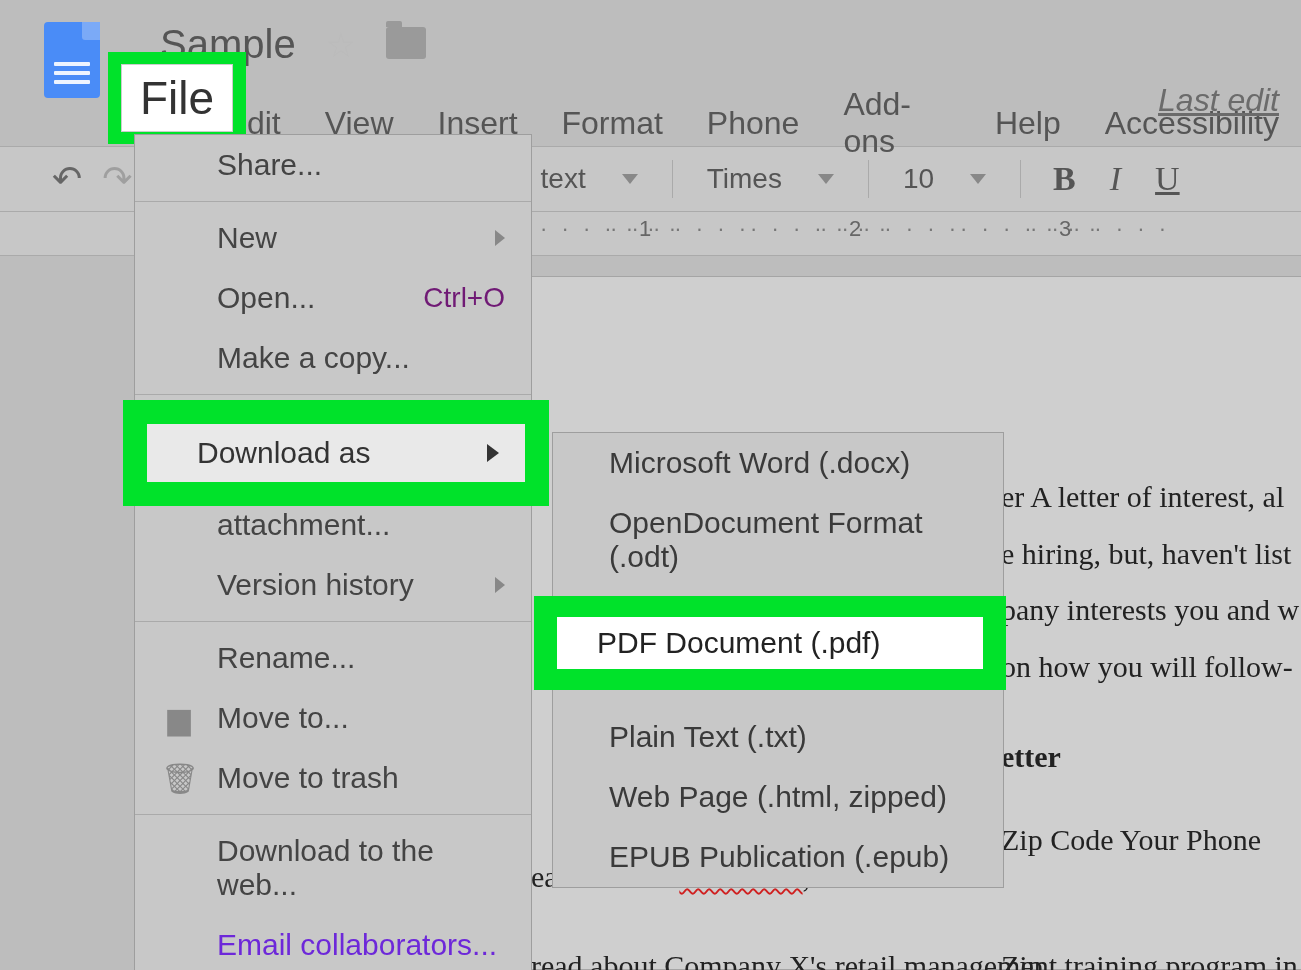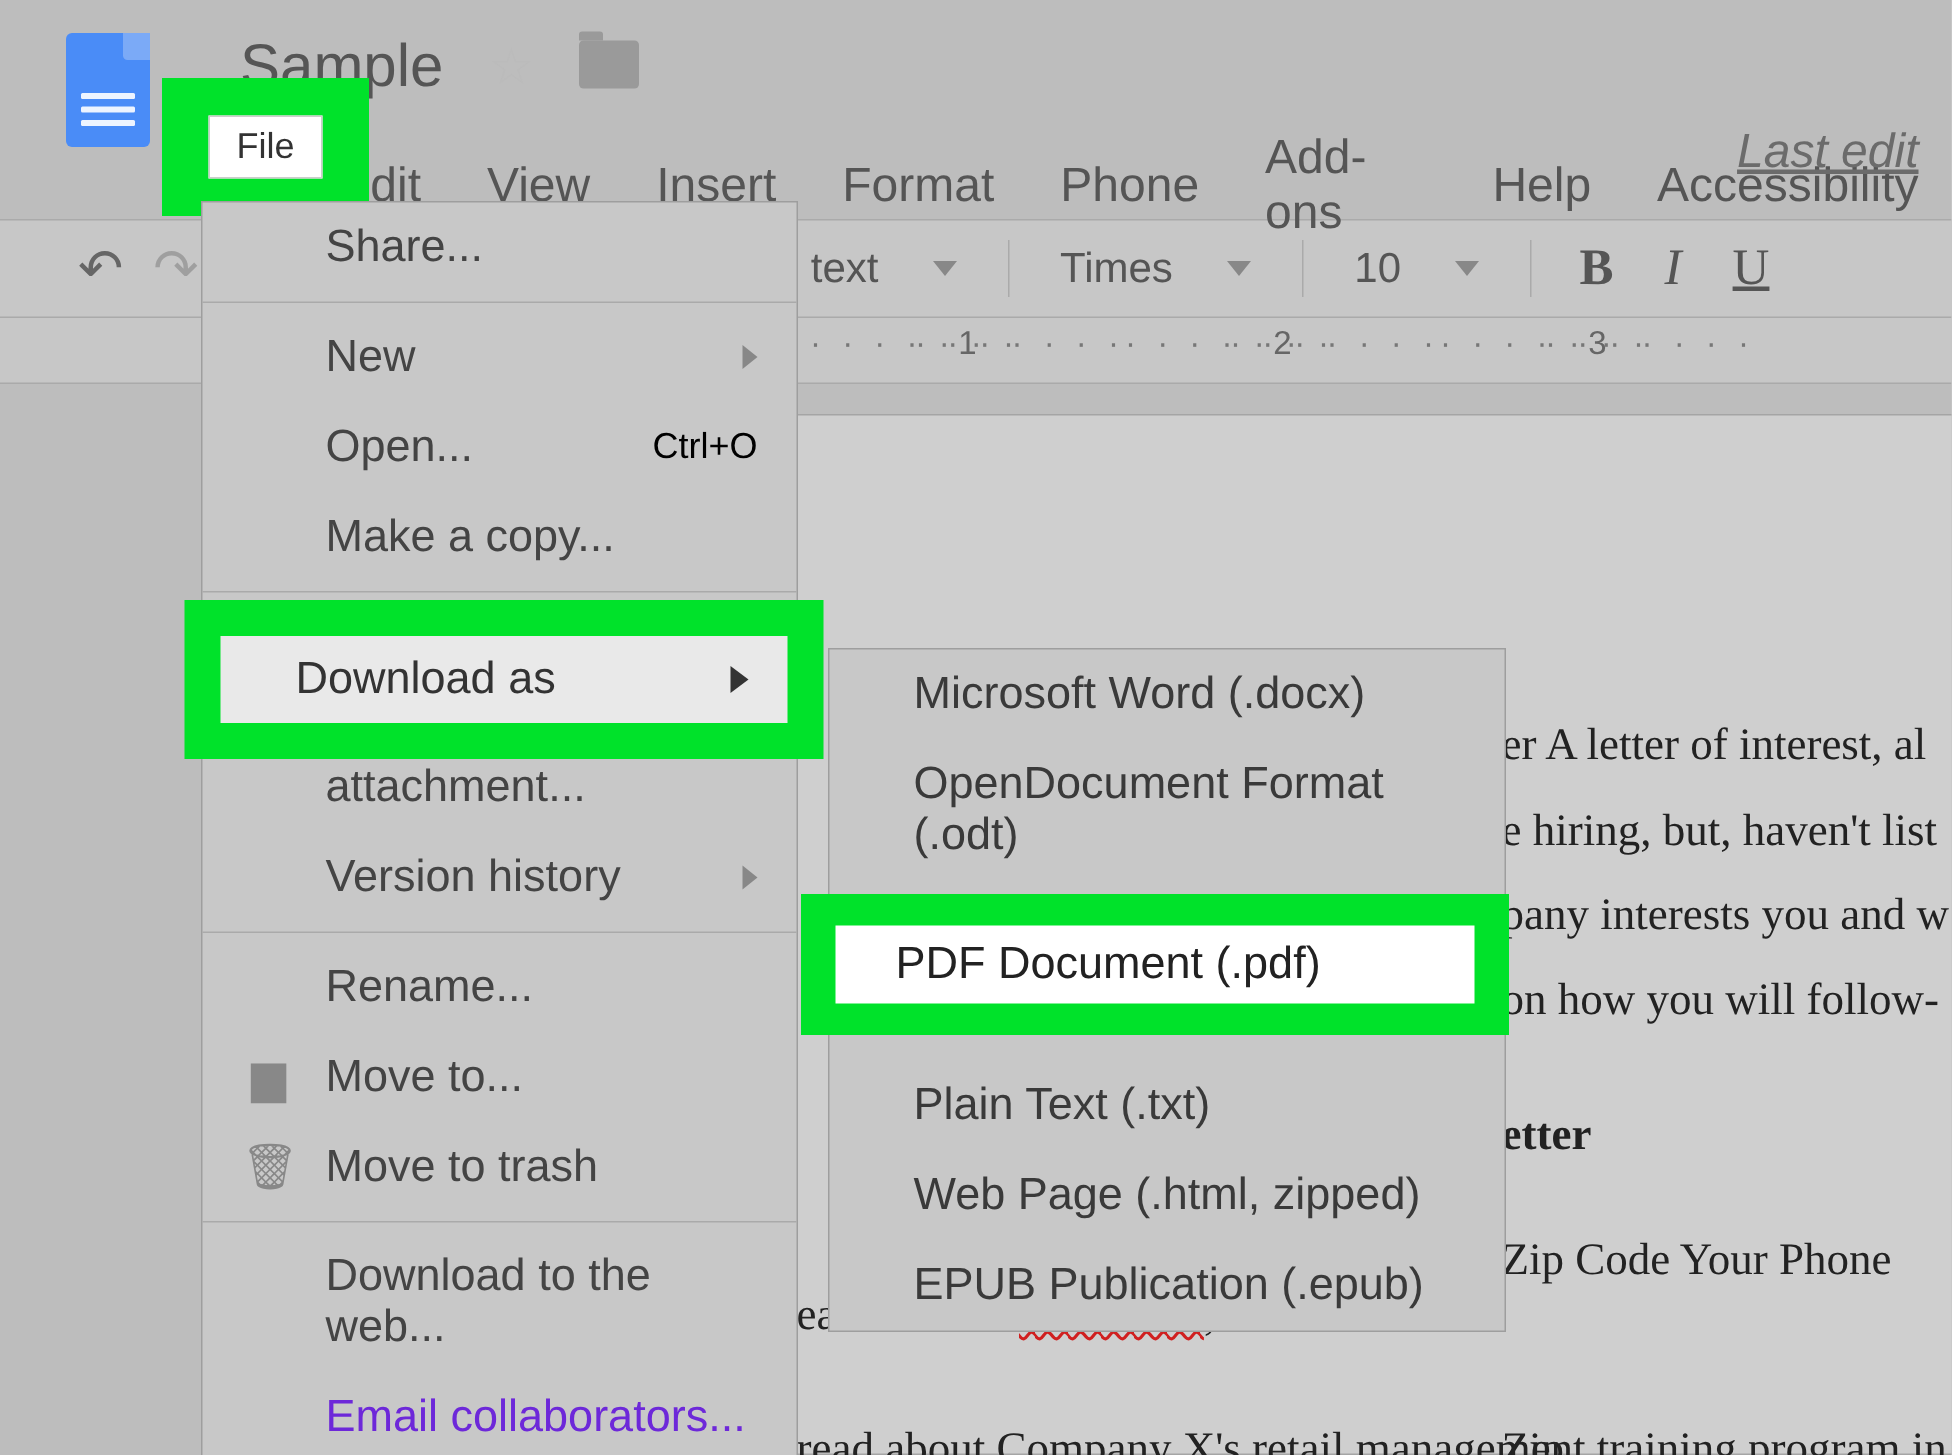--- a/index.html
+++ b/index.html
@@ -109,21 +109,21 @@
     height: 92px;
     background: #00e22a;
     z-index: 3;
     display: flex;
     align-items: center;
     justify-content: center;
   }
   .file-highlight .inner {
     background: #fff;
     padding: 6px 18px;
-    font-size: 24px;
+    font-size: 46px;
     color: #333;
     border: 1px solid #ccc;
   }
   .last-edit {
     position: absolute;
     top: 82px;
     right: 22px;
     font-size: 32px;
     color: #6b6b6b;
     text-decoration: underline;
@@ -262,22 +262,22 @@
   }
   .file-menu .mi .mi-icon {
     position: absolute;
     left: 26px;
     width: 36px;
     text-align: center;
     color: #888;
     font-size: 30px;
   }
   .file-menu .mi .shortcut {
-    color: #000000;
-    font-size: 24px;
+    color: #701a75;
+    font-size: 28px;
   }
   .file-menu .divider {
     height: 1px;
     background: #aaa;
     margin: 6px 0;
   }
   .file-menu .arrow-right {
     width: 0; height: 0;
     border-top: 8px solid transparent;
     border-bottom: 8px solid transparent;

